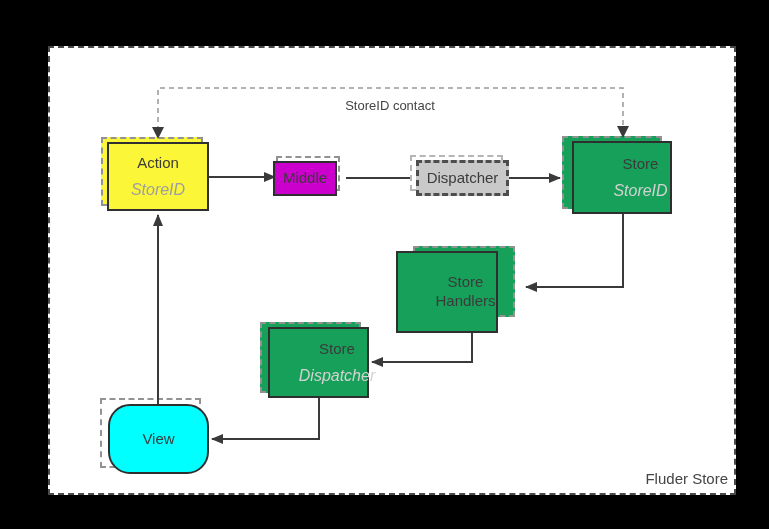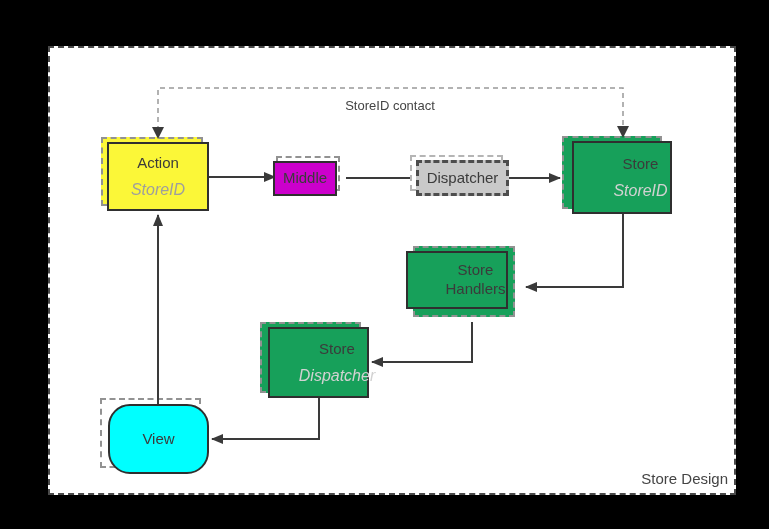--- a/index.html
+++ b/index.html
@@ -30,21 +30,21 @@
   .fill-none{background:transparent;}
   
   .n-action{left:107px;top:142px;width:102px;height:69px;}
   .s-action{left:101px;top:137px;width:102px;height:69px;}
   .n-middle{left:273px;top:161px;width:64px;height:35px;}
   .s-middle{left:276px;top:156px;width:64px;height:35px;}
   .n-dispatcher{left:416px;top:160px;width:93px;height:36px;border:3px dashed #4d4d4d;}
   .s-dispatcher{left:410px;top:155px;width:93px;height:36px;border-color:#b5b5b5;}
   .n-storeid{left:572px;top:141px;width:100px;height:73px;}
   .s-storeid{left:562px;top:136px;width:100px;height:73px;}
-  .n-handlers{left:406px;top:251px;width:102px;height:58px;justify-content:center;}
+  .n-handlers{left:396px;top:251px;width:102px;height:82px;justify-content:center;}
   .s-handlers{left:413px;top:246px;width:102px;height:71px;}
   .n-storechange{left:268px;top:327px;width:101px;height:71px;}
   .s-storechange{left:260px;top:322px;width:101px;height:71px;}
   .n-view{left:108px;top:404px;width:101px;height:70px;}
   .s-view{left:100px;top:398px;width:101px;height:70px;}
   .wrap-narrow{max-width:72px;}
   .edges{position:absolute;left:0;top:0;width:769px;height:529px;z-index:2;pointer-events:none;}
   .contact-label{
     position:absolute;left:390px;top:98px;transform:translateX(-50%);
     background:#ffffff;padding:0 3px;font-size:13px;color:#444;z-index:4;white-space:nowrap;
@@ -113,14 +113,14 @@
 
   <div class="node n-storechange fill-green">
     <span class="lbl">Store</span>
     <span class="sub sub-light">Dispatcher</span>
   </div>
 
   <div class="node n-view fill-cyan">
     <span class="lbl">View</span>
   </div>
 
-  <span class="credit">Store Design</span>
+  <span class="credit">Fluder Store</span>
 </div>
 
 </body></html>

